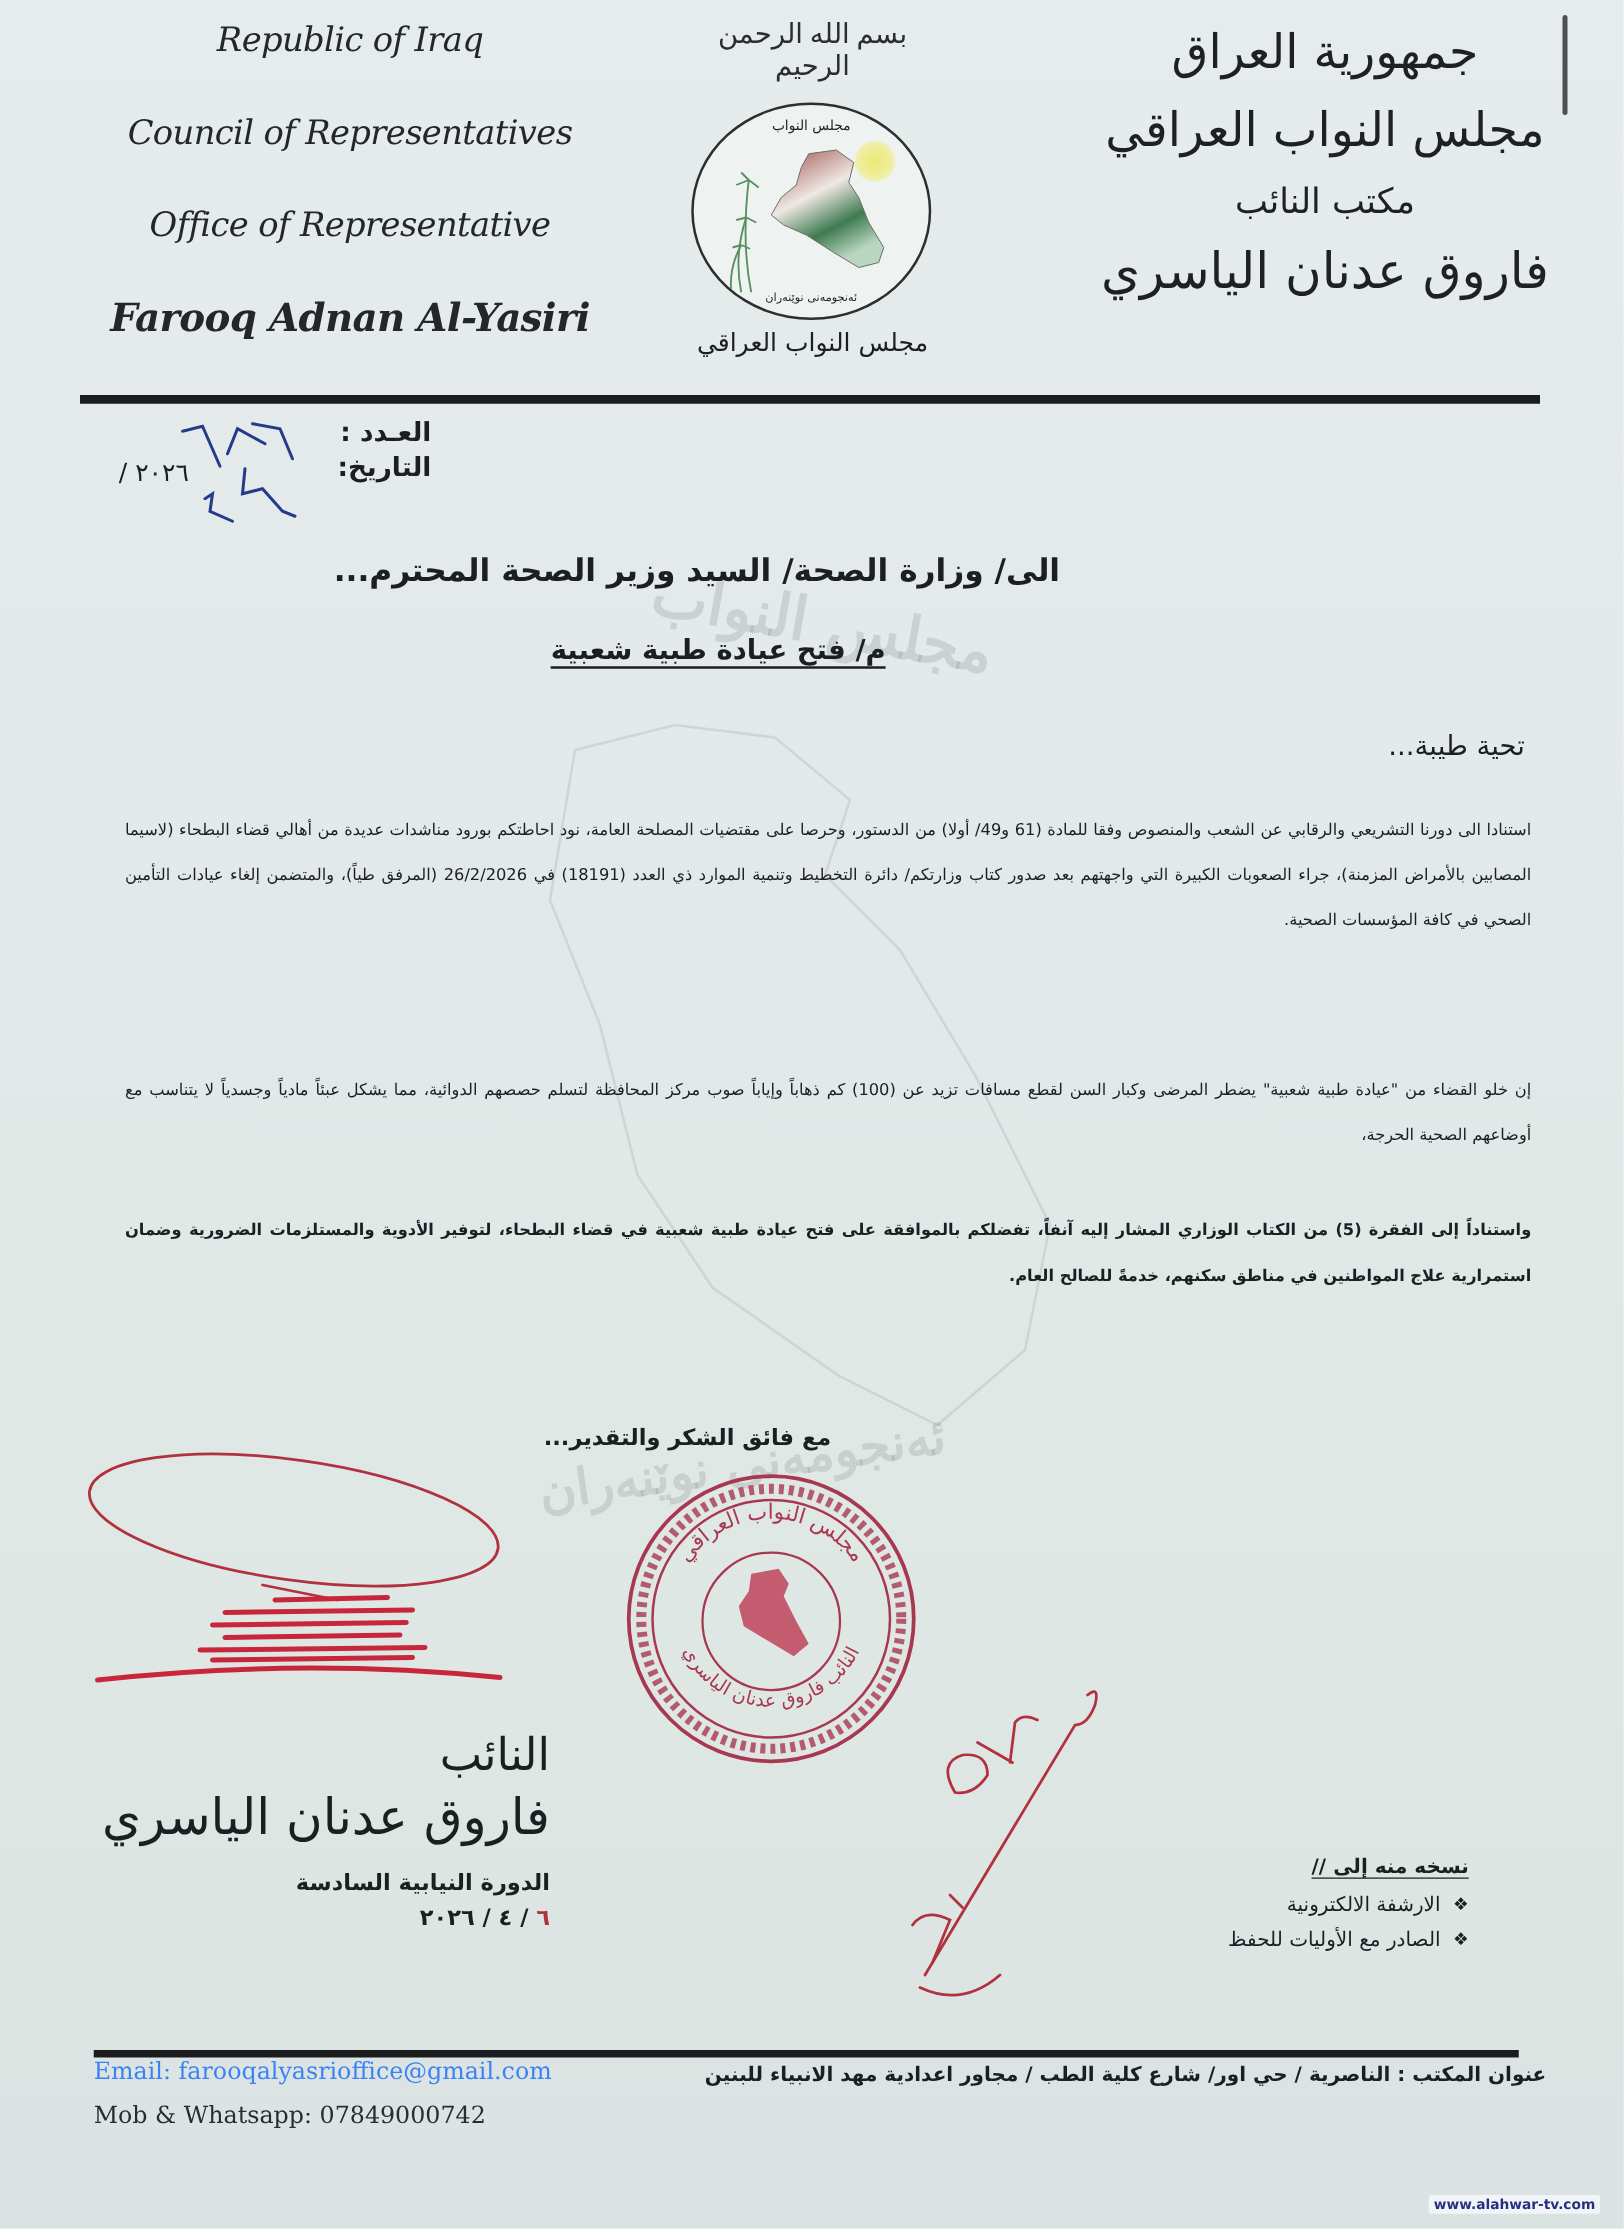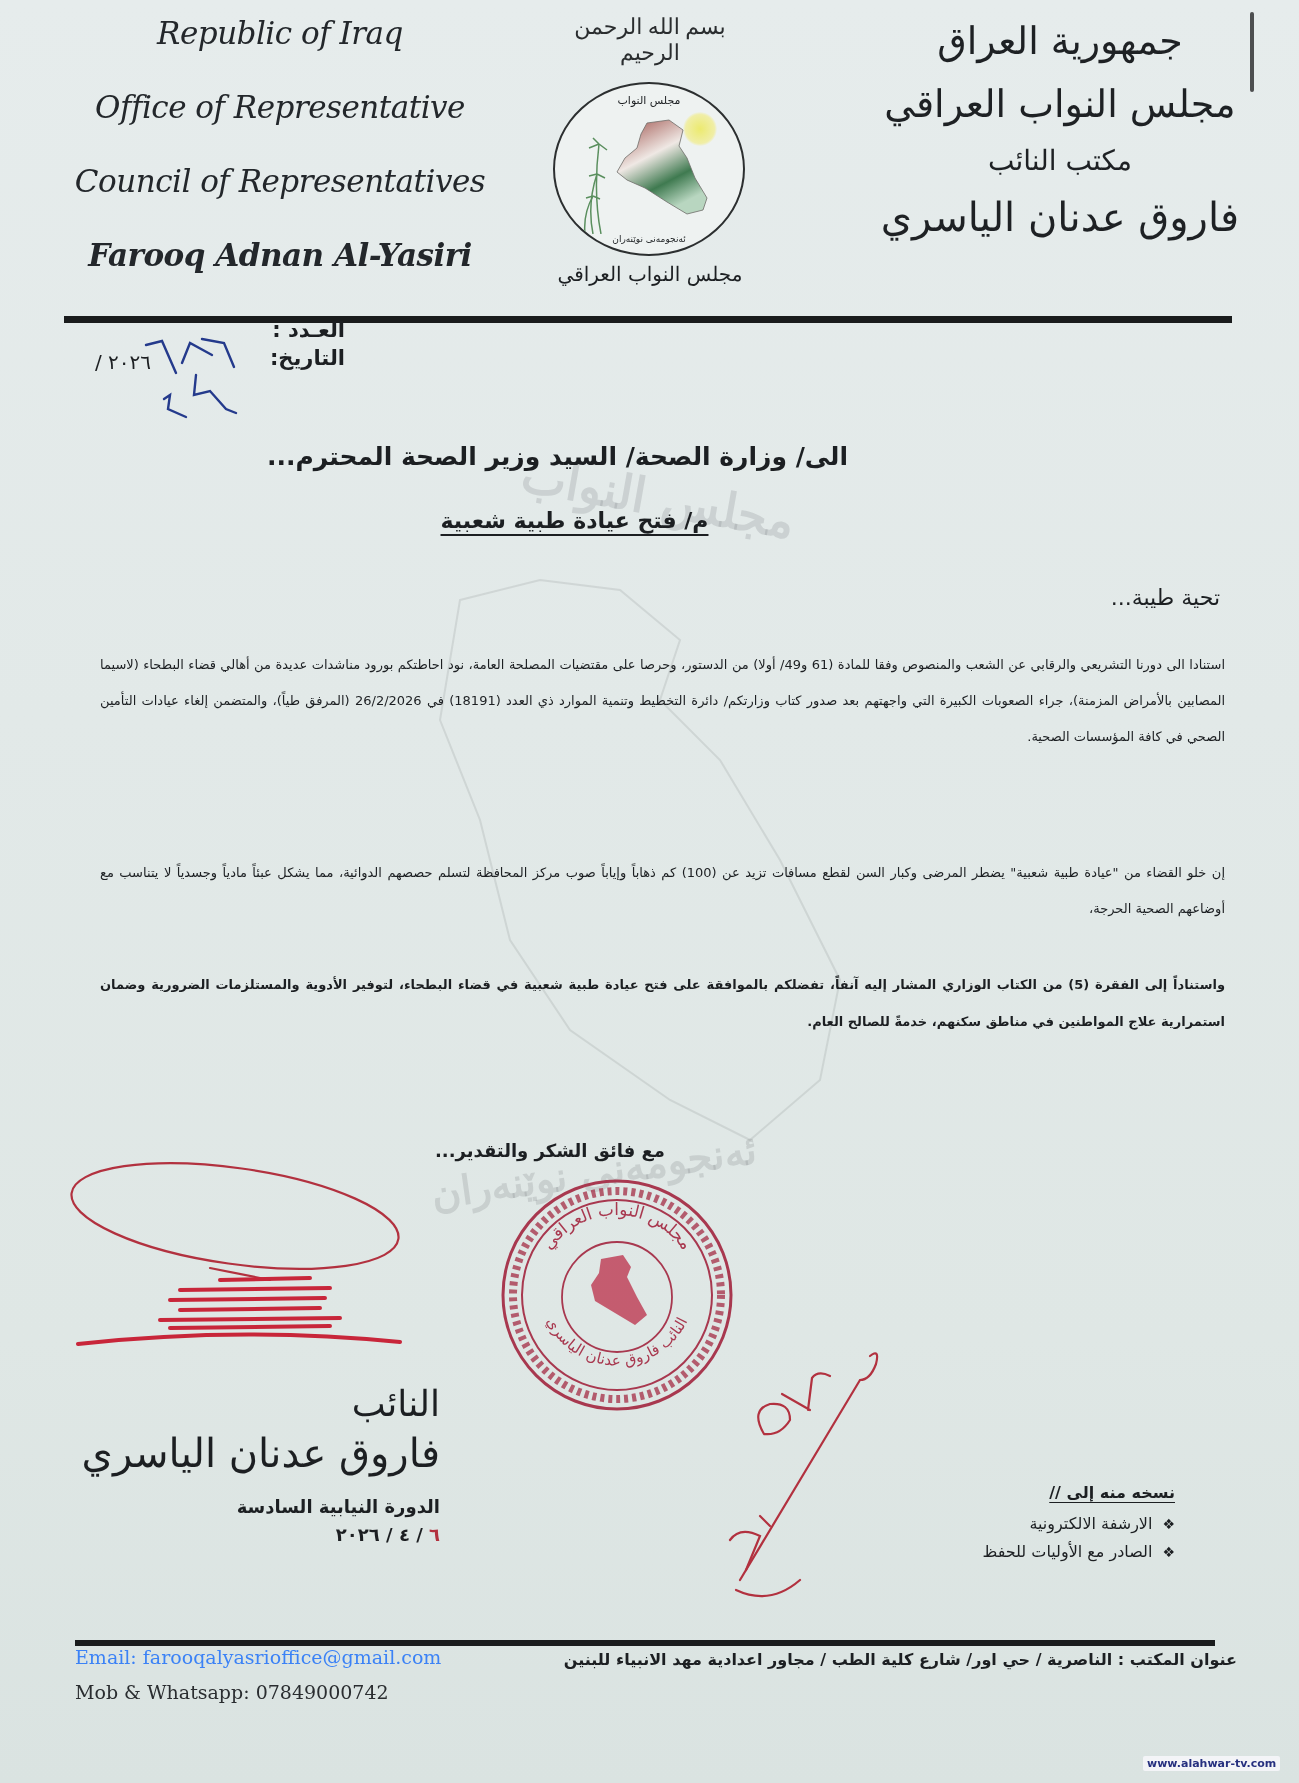--- a/index.html
+++ b/index.html
@@ -5,42 +5,42 @@
   html, body { margin:0; padding:0; }
   body {
     width:1299px; height:1783px; position:relative; overflow:hidden;
     background: linear-gradient(180deg,#e6ecec 0%,#e2e9e8 40%,#dfe7e5 75%,#dae3e1 100%);
     color:#1c1f22;
     font-family:"DejaVu Sans", sans-serif;
   }
   .abs { position:absolute; }
   
   .en-head { left:40px; top:14px; width:480px; text-align:center; font-family:"DejaVu Serif", serif; font-style:italic; color:#23272b; }
-  .en-head div { font-size:31px; line-height:38px; margin-bottom:36px; letter-spacing:-0.5px; }
+  .en-head div { font-size:27px; line-height:38px; margin-bottom:36px; letter-spacing:-0.5px; }
   .en-head div.bold { font-weight:bold; font-size:31px; }
   
   .emblem { left:545px; top:0px; width:210px; height:300px; text-align:center; }
   .basmala { font-family:Liberation Serif, serif; font-size:22px; color:#2a2d2f; position:absolute; top:14px; left:0; width:210px; }
   .seal-circle { position:absolute; left:8px; top:82px; width:188px; height:170px; border:2px solid #2c2f30; border-radius:50%; overflow:hidden; background:#eef2f1; }
   .seal-top-text { position:absolute; top:10px; width:100%; font-size:11px; text-align:center; }
   .seal-bottom-text { position:absolute; bottom:10px; width:100%; font-size:9px; text-align:center; }
   .sun { position:absolute; right:26px; top:28px; width:34px; height:34px; border-radius:50%; background:radial-gradient(#ecea6f,#f0eea7 60%, transparent 72%); }
   .map { position:absolute; left:52px; top:34px; width:110px; height:110px; }
   .palms { position:absolute; left:16px; top:50px; width:40px; height:100px; }
   .emblem-sub { position:absolute; top:262px; left:0; width:210px; font-size:20px; font-family:"DejaVu Serif", serif; }
   
   .ar-head { left:880px; top:10px; width:360px; text-align:center; direction:rtl; font-family:"DejaVu Serif", serif; color:#1e2124; }
   .ar-head .l1 { font-size:38px; line-height:62px; }
   .ar-head .l2 { font-size:38px; line-height:64px; }
   .ar-head .l3 { font-size:28px; line-height:50px; }
   .ar-head .l4 { font-size:40px; line-height:62px; }
   .ar-vbar { left:1250px; top:12px; width:4px; height:80px; background:#4d4f50; border-radius:2px; }
   .rule { left:64px; width:1168px; height:7px; background:#1a1c1d; }
   
-  .ref { left:95px; top:316px; width:250px; direction:rtl; font-weight:bold; font-size:21px; line-height:28px; }
+  .ref { left:95px; top:332px; width:250px; direction:rtl; font-weight:bold; font-size:21px; line-height:28px; }
   .ref .row { display:flex; gap:6px; align-items:center; }
   .ref .date-year { position:absolute; left:0px; top:32px; font-weight:normal; font-size:20px; direction:rtl; }
   .hand-ink { stroke:#243a8c; fill:none; stroke-width:2.4; stroke-linecap:round; }
   
   .addressee { left:160px; top:442px; width:795px; text-align:center; direction:rtl; font-weight:bold; font-size:25px; }
   .subject { left:160px; top:508px; width:795px; text-align:center; direction:rtl; font-weight:bold; font-size:22px; }
   .subject span { text-decoration:underline; text-underline-offset:6px;margin-left:34px; }
   .greeting { left:860px; top:585px; width:360px; text-align:right; direction:rtl; font-size:22px; }
   .para { left:100px; width:1125px; direction:rtl; text-align:justify; text-align-last:right; font-family:"DejaVu Sans", sans-serif; font-size:13px; line-height:36px; }
   .para.bold { font-weight:bold; line-height:37px; }
@@ -72,22 +72,22 @@
 <body>
 
 <div class="abs wm" style="left:520px;top:470px;font-size:48px;transform:rotate(10deg);">مجلس النواب</div>
 <div class="abs wm" style="left:430px;top:1148px;font-size:40px;transform:rotate(-8deg);">ئەنجومەنی نوێنەران</div>
 <svg class="abs" style="left:420px;top:560px;" width="440" height="600" viewBox="0 0 440 600">
   <path d="M40 40 L120 20 L200 30 L260 80 L240 140 L300 200 L360 300 L420 420 L400 520 L330 580 L250 540 L150 470 L90 380 L60 260 L20 160 Z" fill="none" stroke="rgba(120,125,128,0.18)" stroke-width="2"></path>
 </svg>
 
 <div class="abs en-head">
   <div>Republic of Iraq</div>
+  <div>Council of Representatives</div>
   <div>Office of Representative</div>
-  <div>Council of Representatives</div>
   <div class="bold">Farooq Adnan Al-Yasiri</div>
 </div>
 
 <div class="abs emblem">
   <div class="basmala">بسم الله الرحمن الرحيم</div>
   <div class="seal-circle">
     <div class="seal-top-text">مجلس النواب</div>
     <div class="sun"></div>
     <svg class="palms" viewBox="0 0 40 100">
       <path d="M30 100 Q22 60 28 10" stroke="#5a8f5e" fill="none" stroke-width="1.5"></path>

